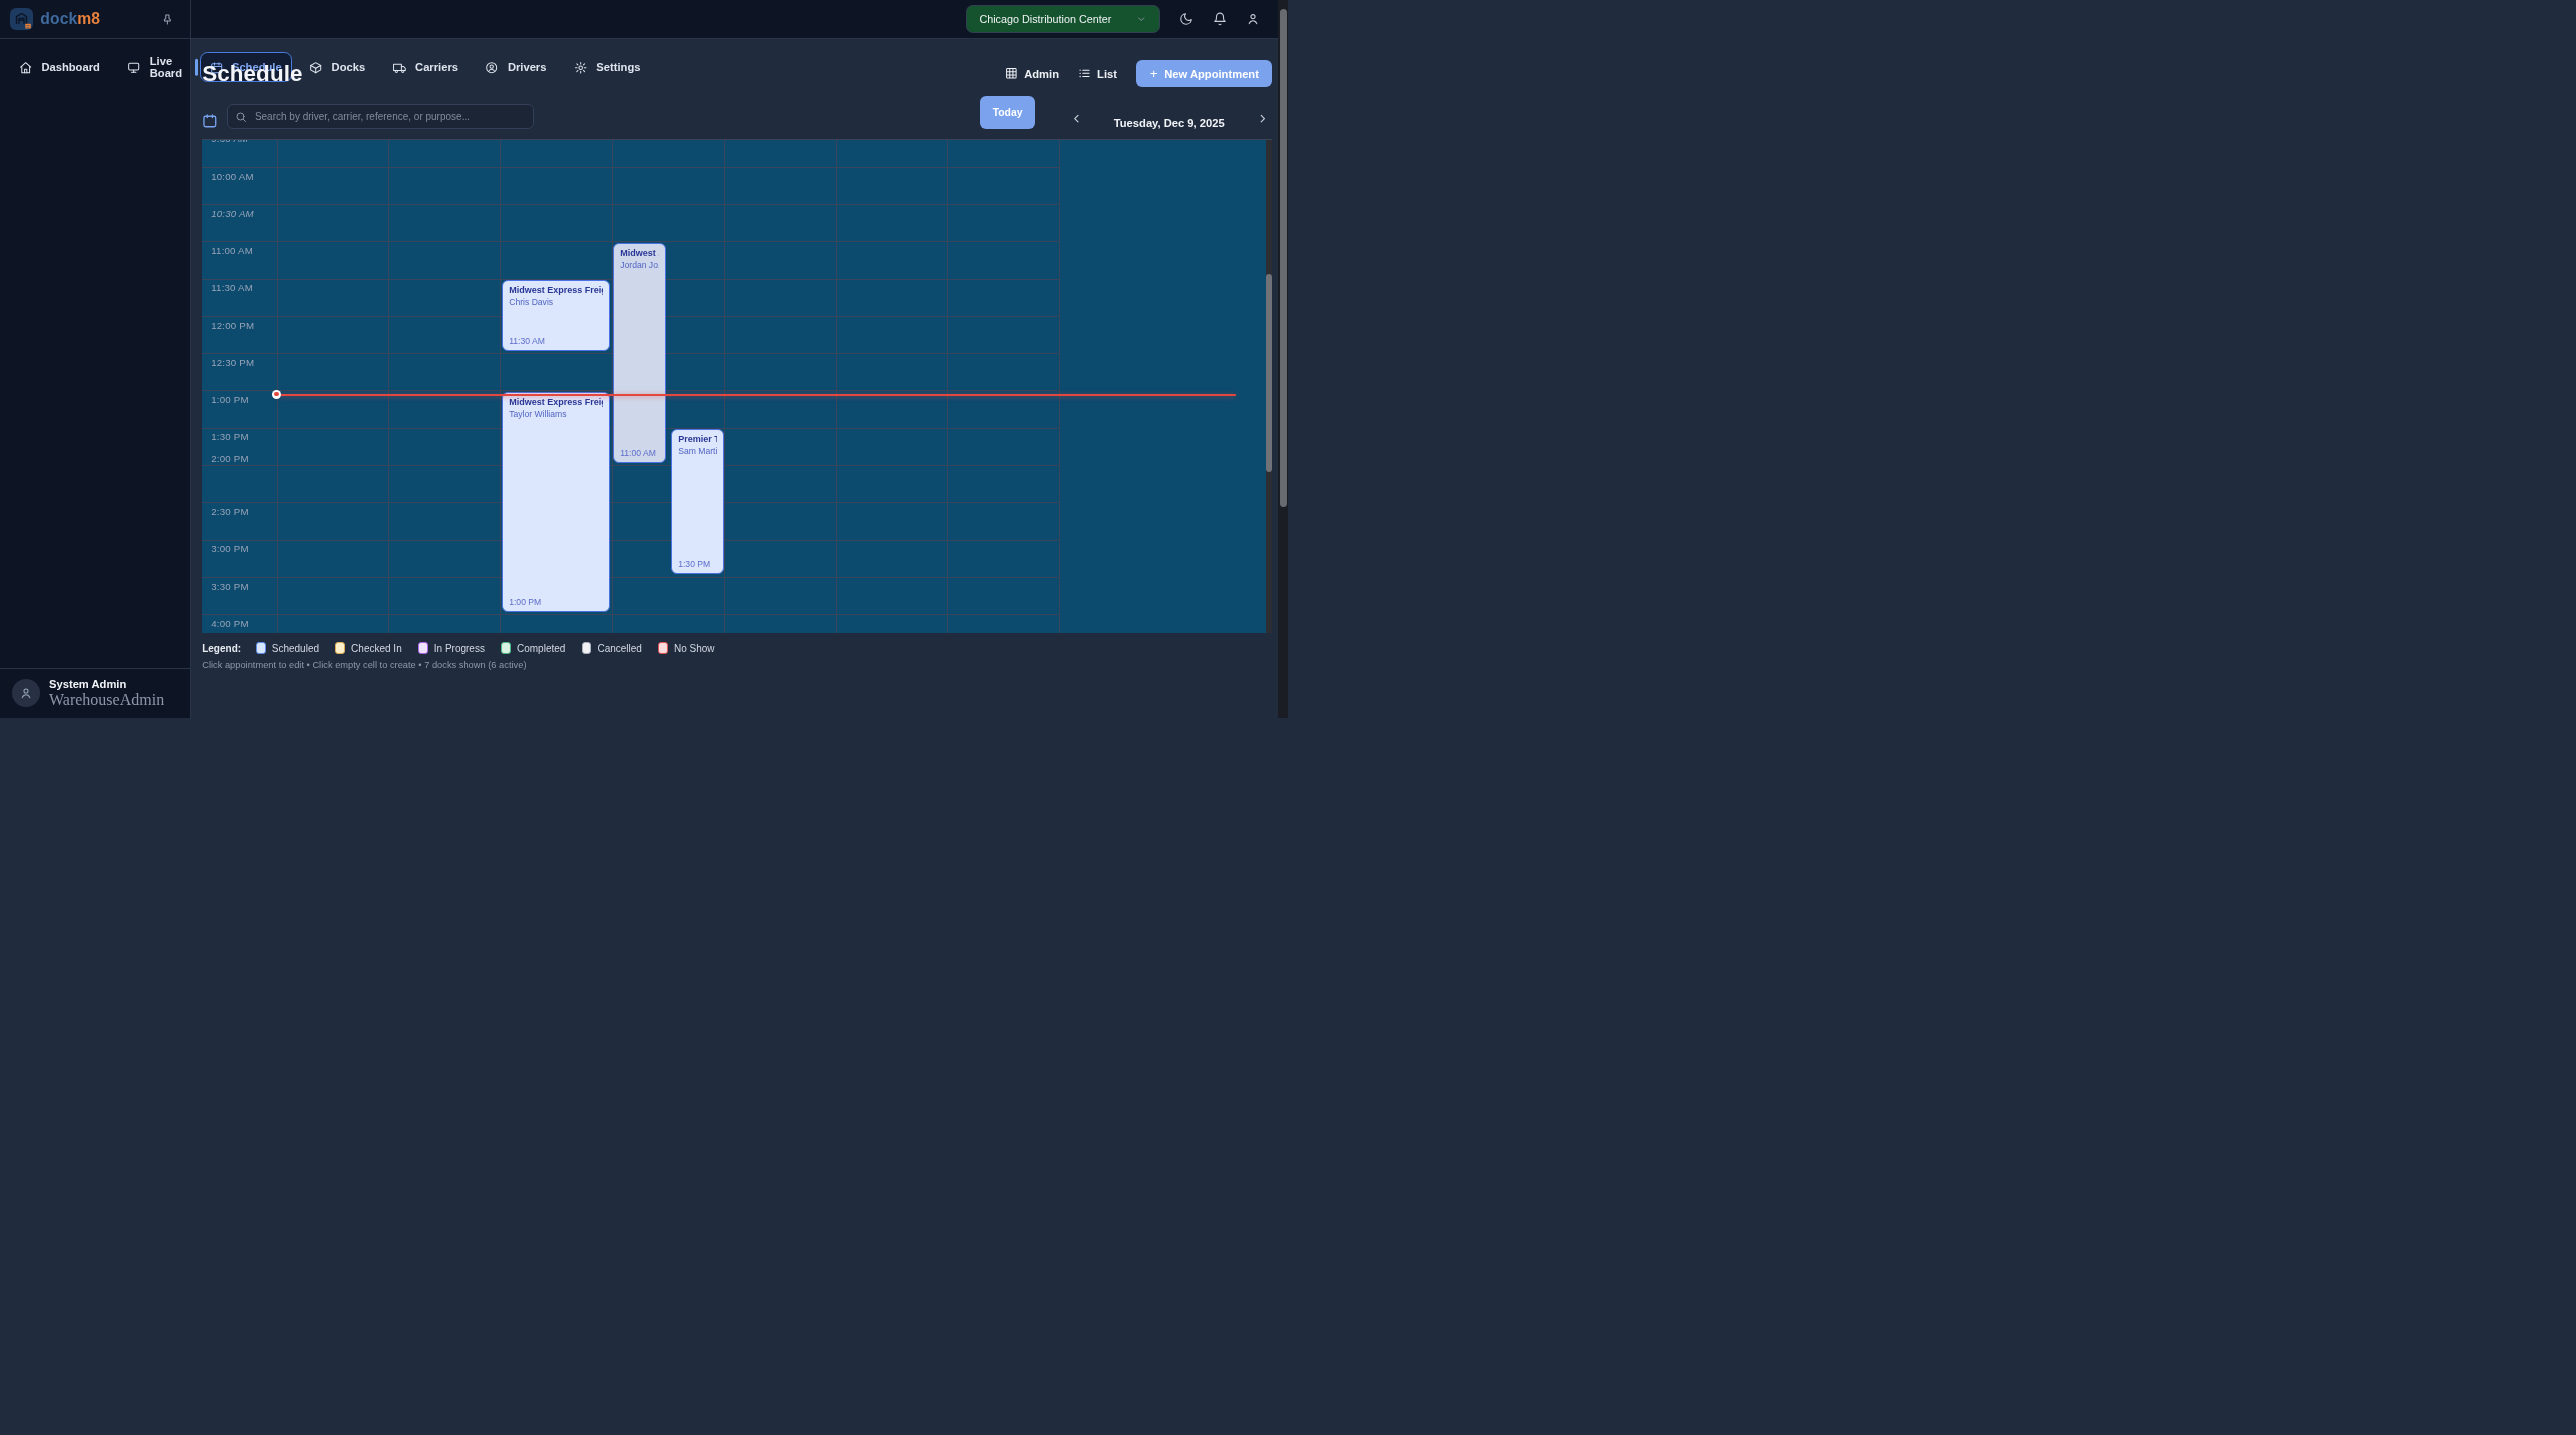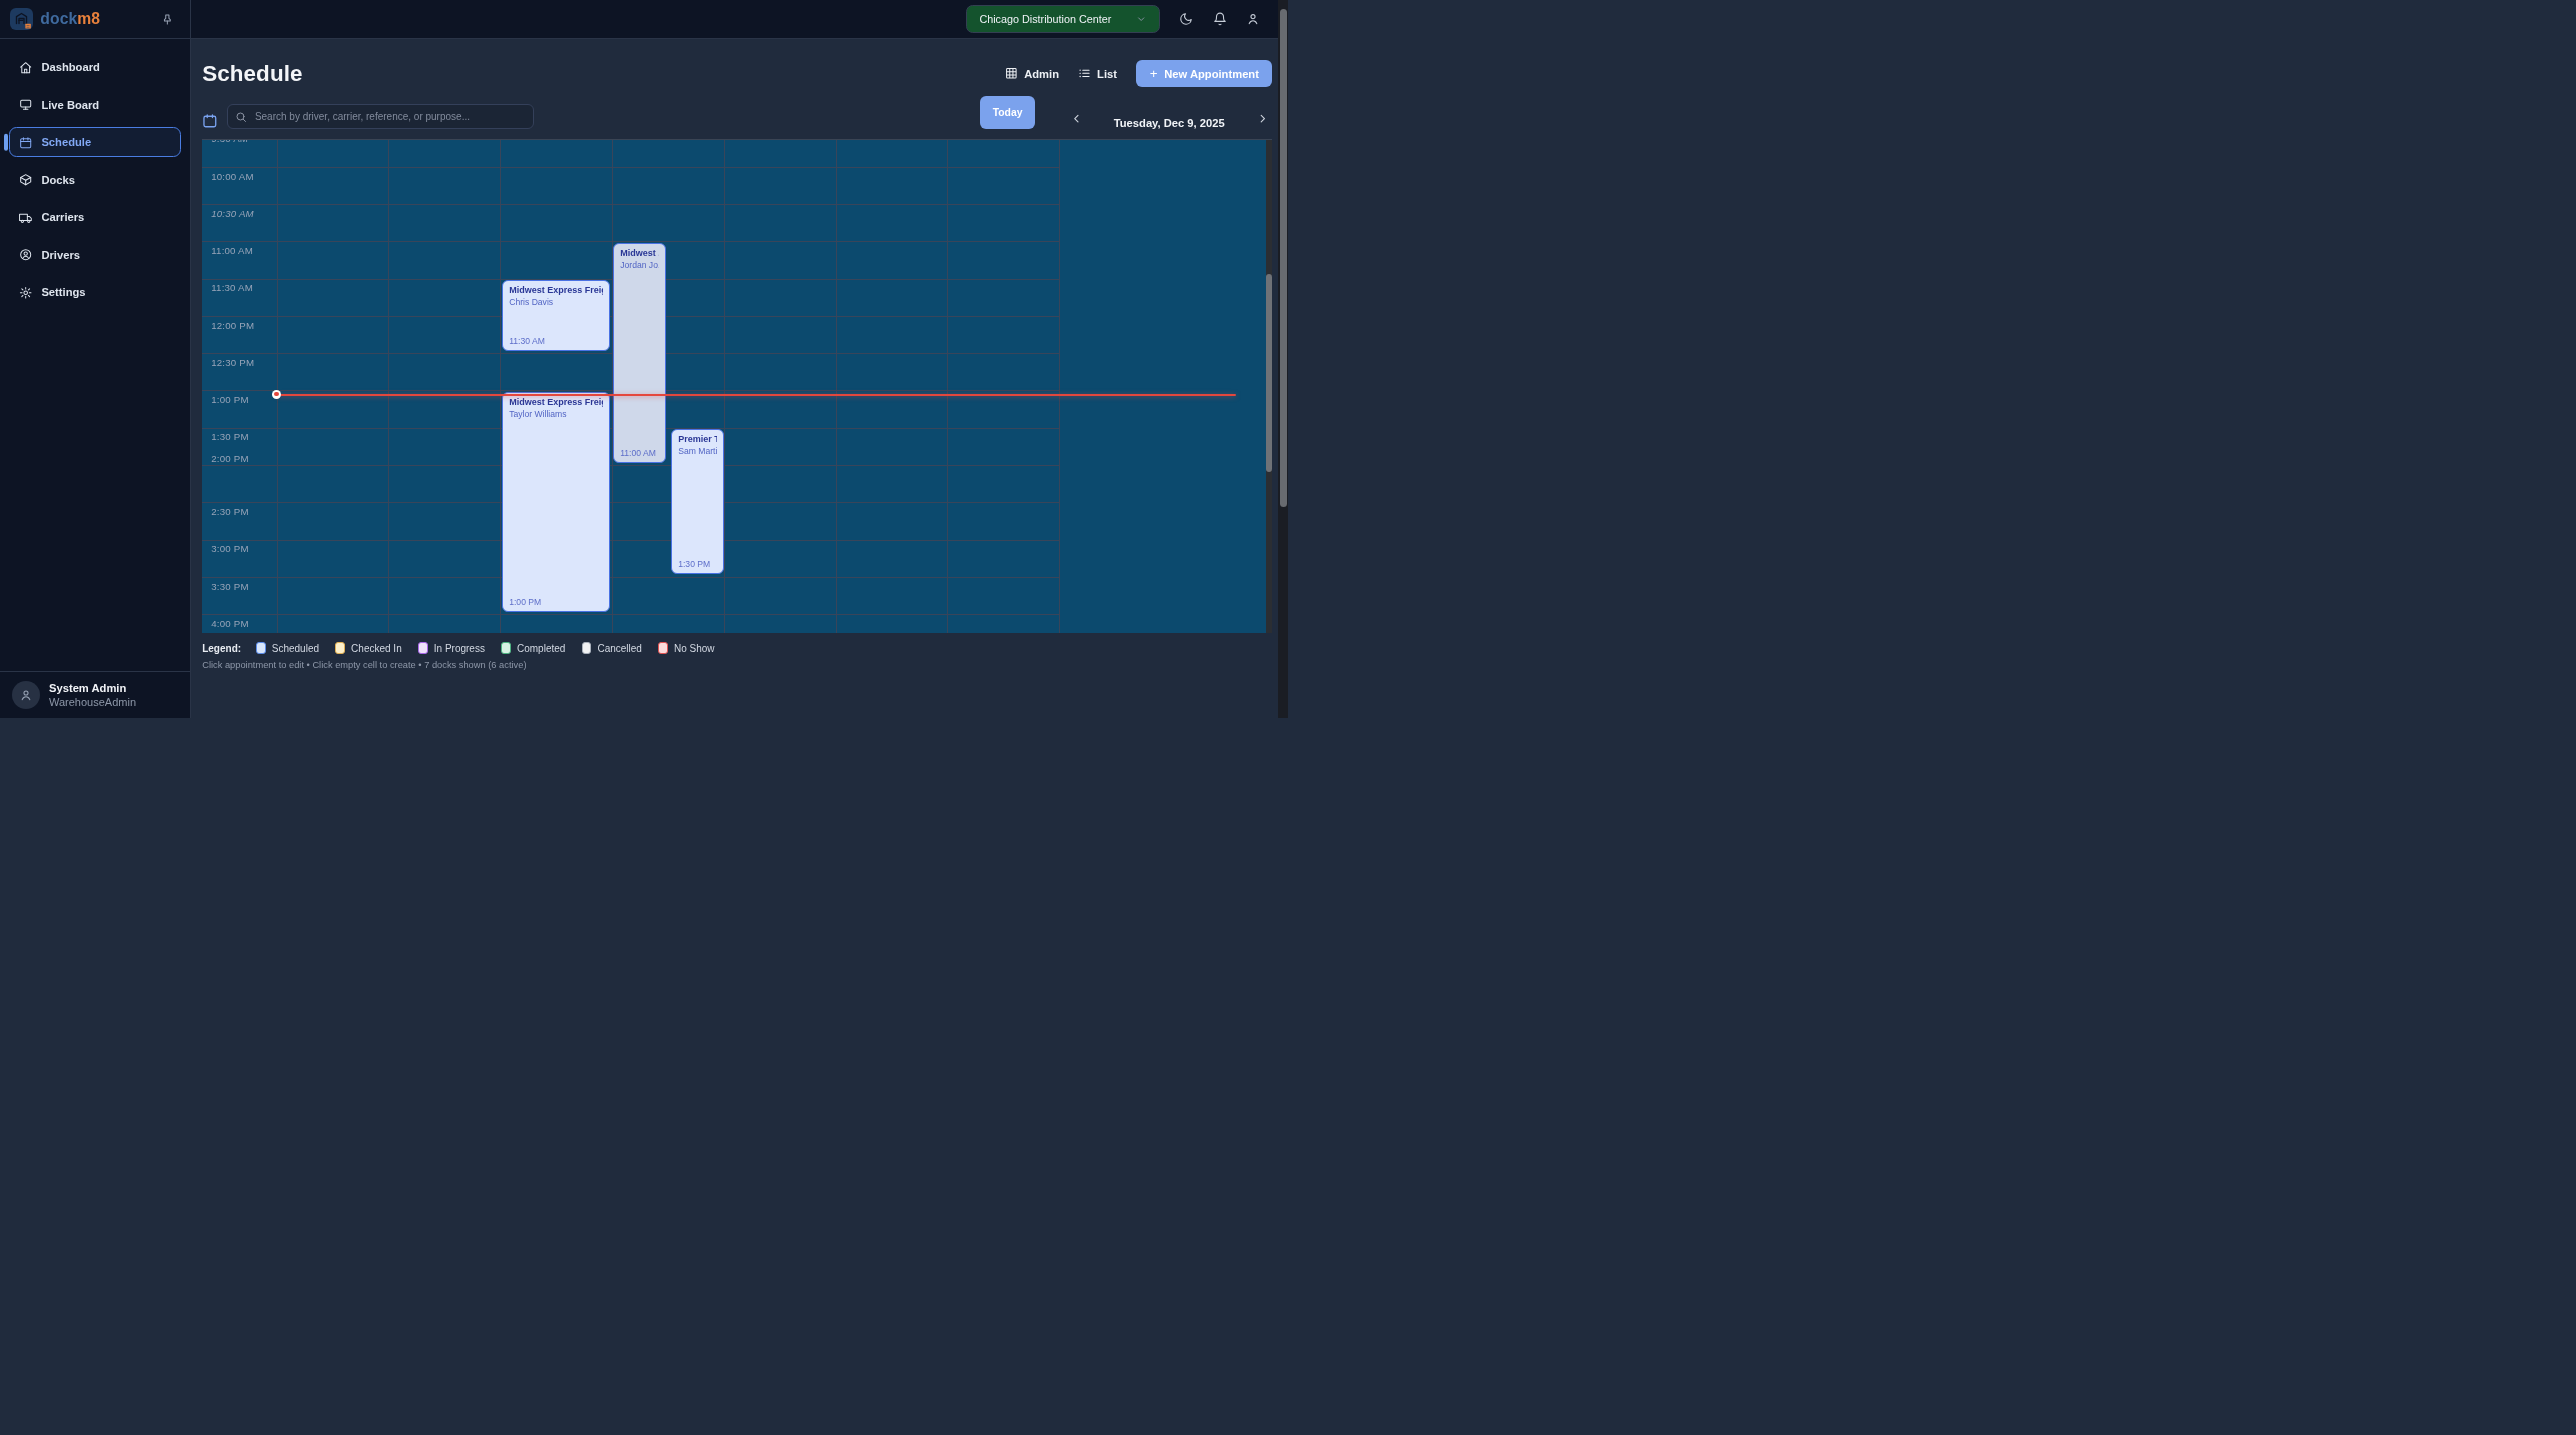--- a/index.html
+++ b/index.html
@@ -8,29 +8,29 @@
   #app { position:relative; width:1288px; height:718px; display:flex; }
 
   
   aside { width:191px; flex:0 0 191px; height:100%; background:#0d1424; border-right:0.7px solid #2a3447; display:flex; flex-direction:column; }
   .side-head { height:39px; border-bottom:0.7px solid #2a3447; display:flex; align-items:center; padding:0 16.4px 0 10.4px; gap:7.5px; }
   .logo-box { width:22.4px; height:22.4px; border-radius:6px; background:#1d3a60; display:flex; align-items:center; justify-content:center; position:relative; }
   .brand { font-size:15.7px; font-weight:800; letter-spacing:0.1px; }
   .brand .b1 { color:#3f6a9e; }
   .brand .b2 { color:#e8813c; }
   .pin-btn { margin-left:auto; background:none; border:none; color:#9aa4b6; cursor:pointer; display:flex; }
-  nav { flex:1; padding:13.4px 9px; display:flex; flex-direction:column; gap:7.5px; }
+  nav { flex:1; padding:13.4px 9px; display:flex; flex-direction:row; gap:7.5px; }
   .nav-item { position:relative; display:flex; align-items:center; gap:9px; height:30px; padding:0 9px; border-radius:7.5px; font-size:11.2px; font-weight:600; color:#dfe5ee; border:1.5px solid transparent; cursor:pointer; }
   .nav-item svg { flex:0 0 auto; }
   .nav-item.active { color:#82a8f4; background:#121d33; border-color:#4a7de2; }
   .nav-item.active::before { content:""; position:absolute; left:-6px; top:50%; transform:translateY(-50%); width:3.7px; height:16.4px; border-radius:3px; background:#6d9ff0; }
   .side-user { border-top:0.7px solid #2a3447; padding:9px 12px; display:flex; align-items:center; gap:9px; }
   .avatar { width:28px; height:28px; border-radius:50%; background:#273143; color:#98a3b5; display:flex; align-items:center; justify-content:center; }
   .u-name { font-size:11.2px; font-weight:700; color:#f2f4f8; }
-  .u-role { font-size:11px; color:#8d97a8; margin-top:1.5px; }
+  .u-role { font-size:16px; color:#8d97a8; margin-top:1.5px;font-family:Liberation Serif, serif; }
 
   
   #main { flex:1; display:flex; flex-direction:column; min-width:0; }
   #topbar { height:39px; flex:0 0 39px; background:#0d1424; border-bottom:0.7px solid #2a3447; display:flex; align-items:center; justify-content:flex-end; gap:19.4px; padding-right:28px; }
   .facility { display:flex; align-items:center; gap:25px; height:27.6px; padding:0 12px; border:0.7px solid #333f52; border-radius:6.7px; background:#14532d; color:#f0f3f7; font-size:10.8px; cursor:pointer; }
   .icon-btn { background:none; border:none; color:#c6cdd8; cursor:pointer; display:flex; }
 
   #content { flex:1; padding:18px 15.7px 0 11.2px; position:relative; }
   .page-head { display:flex; align-items:center; height:33px; margin-bottom:12px; }
   h1 { font-size:22.4px; font-weight:800; color:#f3f5f8; letter-spacing:0.1px; flex:1; }

